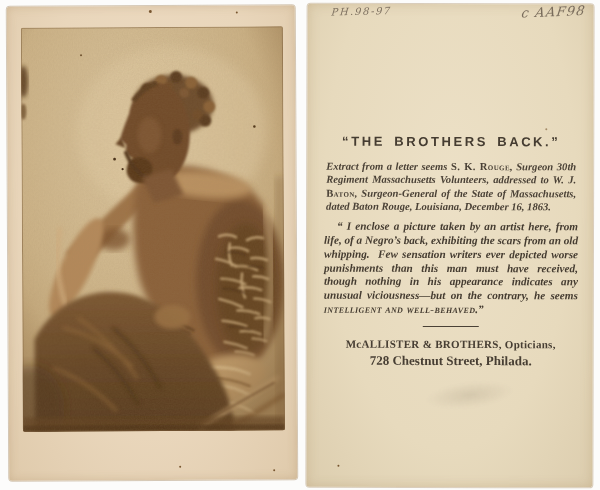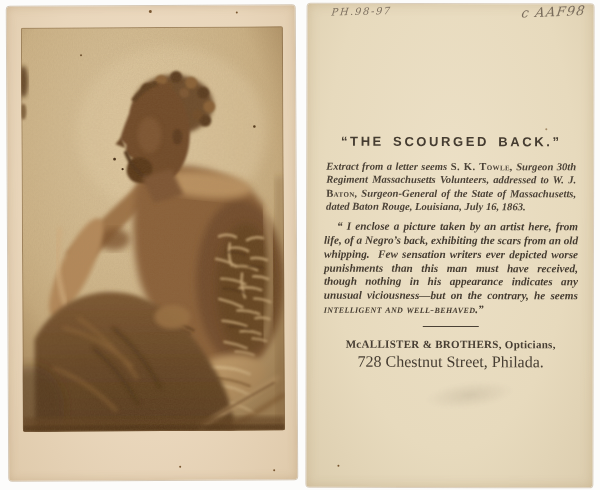--- a/index.html
+++ b/index.html
@@ -41,21 +41,21 @@
     font-size:10.6px;line-height:13.3px;text-align:justify;color:#4a4136;
   }
   .sc{font-style:normal;font-variant:small-caps;letter-spacing:.4px;}
   .quote{
     margin:7px 0 0;font-weight:700;font-size:11.2px;line-height:13.8px;
     text-align:justify;text-indent:13px;color:#453c31;font-style:italic;
   }
   .smallcaps{font-variant:small-caps;letter-spacing:.4px;}
   .divider{width:56px;height:0;border-top:1.7px solid #4a4136;margin:9px auto 0;}
   .imprint1{margin:11px 0 0;text-align:center;font-weight:700;font-size:11px;letter-spacing:.3px;}
-  .imprint2{margin:3px 0 0;text-align:center;font-weight:400;font-size:16px;}
+  .imprint2{margin:3px 0 0;text-align:center;font-weight:700;font-size:13px;}
   .smudge{
     position:absolute;left:118px;top:378px;width:90px;height:26px;
     background:radial-gradient(ellipse at center, rgba(112,98,78,.16), rgba(112,98,78,0) 70%);
     filter:blur(1px);transform:rotate(-7deg);
   }
 </style>
 </head>
 <body>
 
 <div class="stage">
@@ -210,23 +210,23 @@
     <div class="speck" style="left:229px;top:6px;width:2px;height:2px;"></div>
     <div class="speck" style="left:170px;top:460px;width:2px;height:2px;"></div>
     <div class="speck" style="left:264px;top:464px;width:2px;height:2px;"></div>
   </div>
 
   <div class="card card-back">
     <div class="pencil pencil-left">PH.98-97</div>
     <div class="pencil pencil-right">c AAF98</div>
 
     <div class="verso">
-      <h1 class="title">“THE SCOURGED BACK.”</h1>
-
-      <p class="extract"><span>Extract from a letter seems </span><span class="sc">S. K. Towle</span><span>, Surgeon 30th Regiment Massachusetts Volunteers, addressed to W. J. </span><span class="sc">Baton</span><span>, Surgeon-General of the State of Massachusetts, dated Baton Rouge, Louisiana, July 16, 1863.</span></p>
+      <h1 class="title">“THE BROTHERS BACK.”</h1>
+
+      <p class="extract"><span>Extract from a letter seems </span><span class="sc">S. K. Rouge</span><span>, Surgeon 30th Regiment Massachusetts Volunteers, addressed to W. J. </span><span class="sc">Baton</span><span>, Surgeon-General of the State of Massachusetts, dated Baton Rouge, Louisiana, December 16, 1863.</span></p>
 
       <p class="quote"><span>“ I enclose a picture taken by an artist here, from life, of a Negro’s back, exhibiting the scars from an old whipping.&nbsp; Few sensation writers ever depicted worse punishments than this man must have received, though nothing in his appearance indicates any unusual viciousness—but on the contrary, he seems </span><span class="smallcaps">intelligent and well-behaved</span><span>.”</span></p>
 
       <div class="divider"></div>
 
       <p class="imprint1">McALLISTER &amp; BROTHERS, Opticians,</p>
       <p class="imprint2">728 Chestnut Street, Philada.</p>
     </div>
 
     <div class="smudge"></div>

